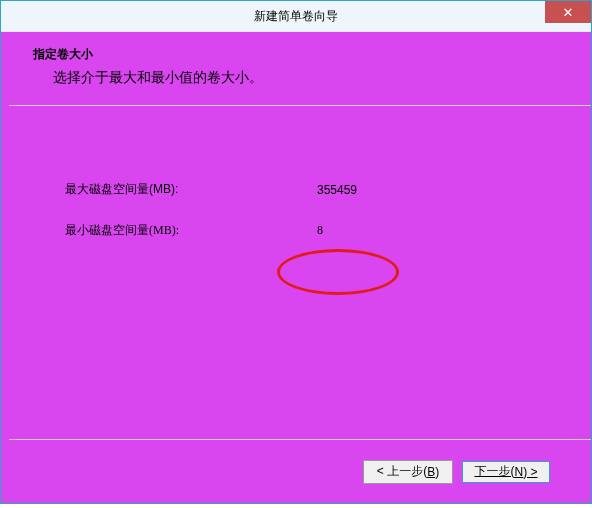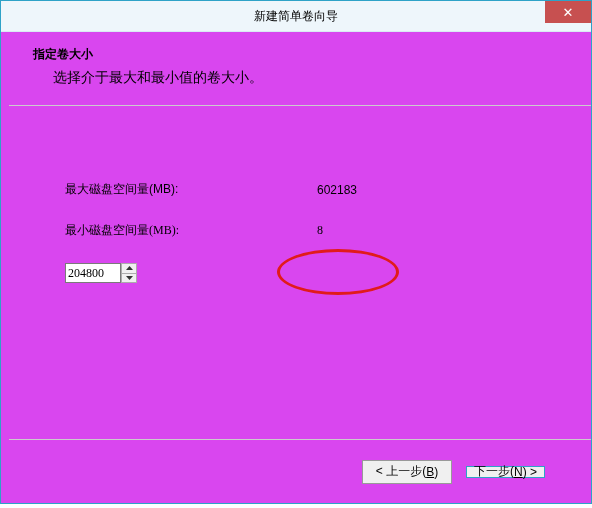--- a/index.html
+++ b/index.html
@@ -142,22 +142,23 @@
     background: #f0f0f0;
     font-size: 12px;
     display: flex;
     align-items: center;
     justify-content: center;
     cursor: pointer;
     padding: 0 8px;
     box-sizing: border-box;
   }
   .btn.default {
-    border: 6px solid #d946ef;
+    border: 1px solid #d946ef;
     box-shadow: 0 0 0 1px #2ea2c7 inset;
+    text-decoration: underline;
   }
   .cancel-spacer { width: 14px; }
   .underline-hotkey { text-decoration: underline; }
 </style>
 </head>
 <body>
 
 <div class="window">
 
   <div class="titlebar">
@@ -169,44 +170,29 @@
 
   <div class="header-area">
     <div class="header-main">指定卷大小</div>
     <div class="header-sub">选择介于最大和最小值的卷大小。</div>
   </div>
 
   <div class="body-area">
 
     <div class="row label-row">
       <div class="lbl">最大磁盘空间量(MB):</div>
-      <div class="val">602183</div>
+      <div class="val">355459</div>
     </div>
 
     <div class="row">
       <div class="lbl">最小磁盘空间量(MB):</div>
       <div class="val">8</div>
     </div>
 
     <div class="row">
-      <div class="spin-wrap">
-        <input class="spin-input" type="text" value="204800" style="">
-        <div class="spin-btns">
-          <div class="spin-btn">
-            <svg width="7" height="4" viewBox="0 0 7 4">
-                <polygon points="3.5,0 7,4 0,4" fill="#333"></polygon>
-              </svg>
-          </div>
-          <div class="spin-btn">
-            <svg width="7" height="4" viewBox="0 0 7 4">
-                <polygon points="0,0 7,0 3.5,4" fill="#333"></polygon>
-              </svg>
-          </div>
-        </div>
-      </div>
     </div>
 
     <div class="ellipse-annot" style="left:276px; top:148px; width:116px; height:40px;"></div>
 
   </div>
 
   <div class="footer-area">
     <div class="btn">
       <span>&lt; 上一步(</span>
         <span class="underline-hotkey">B</span>

